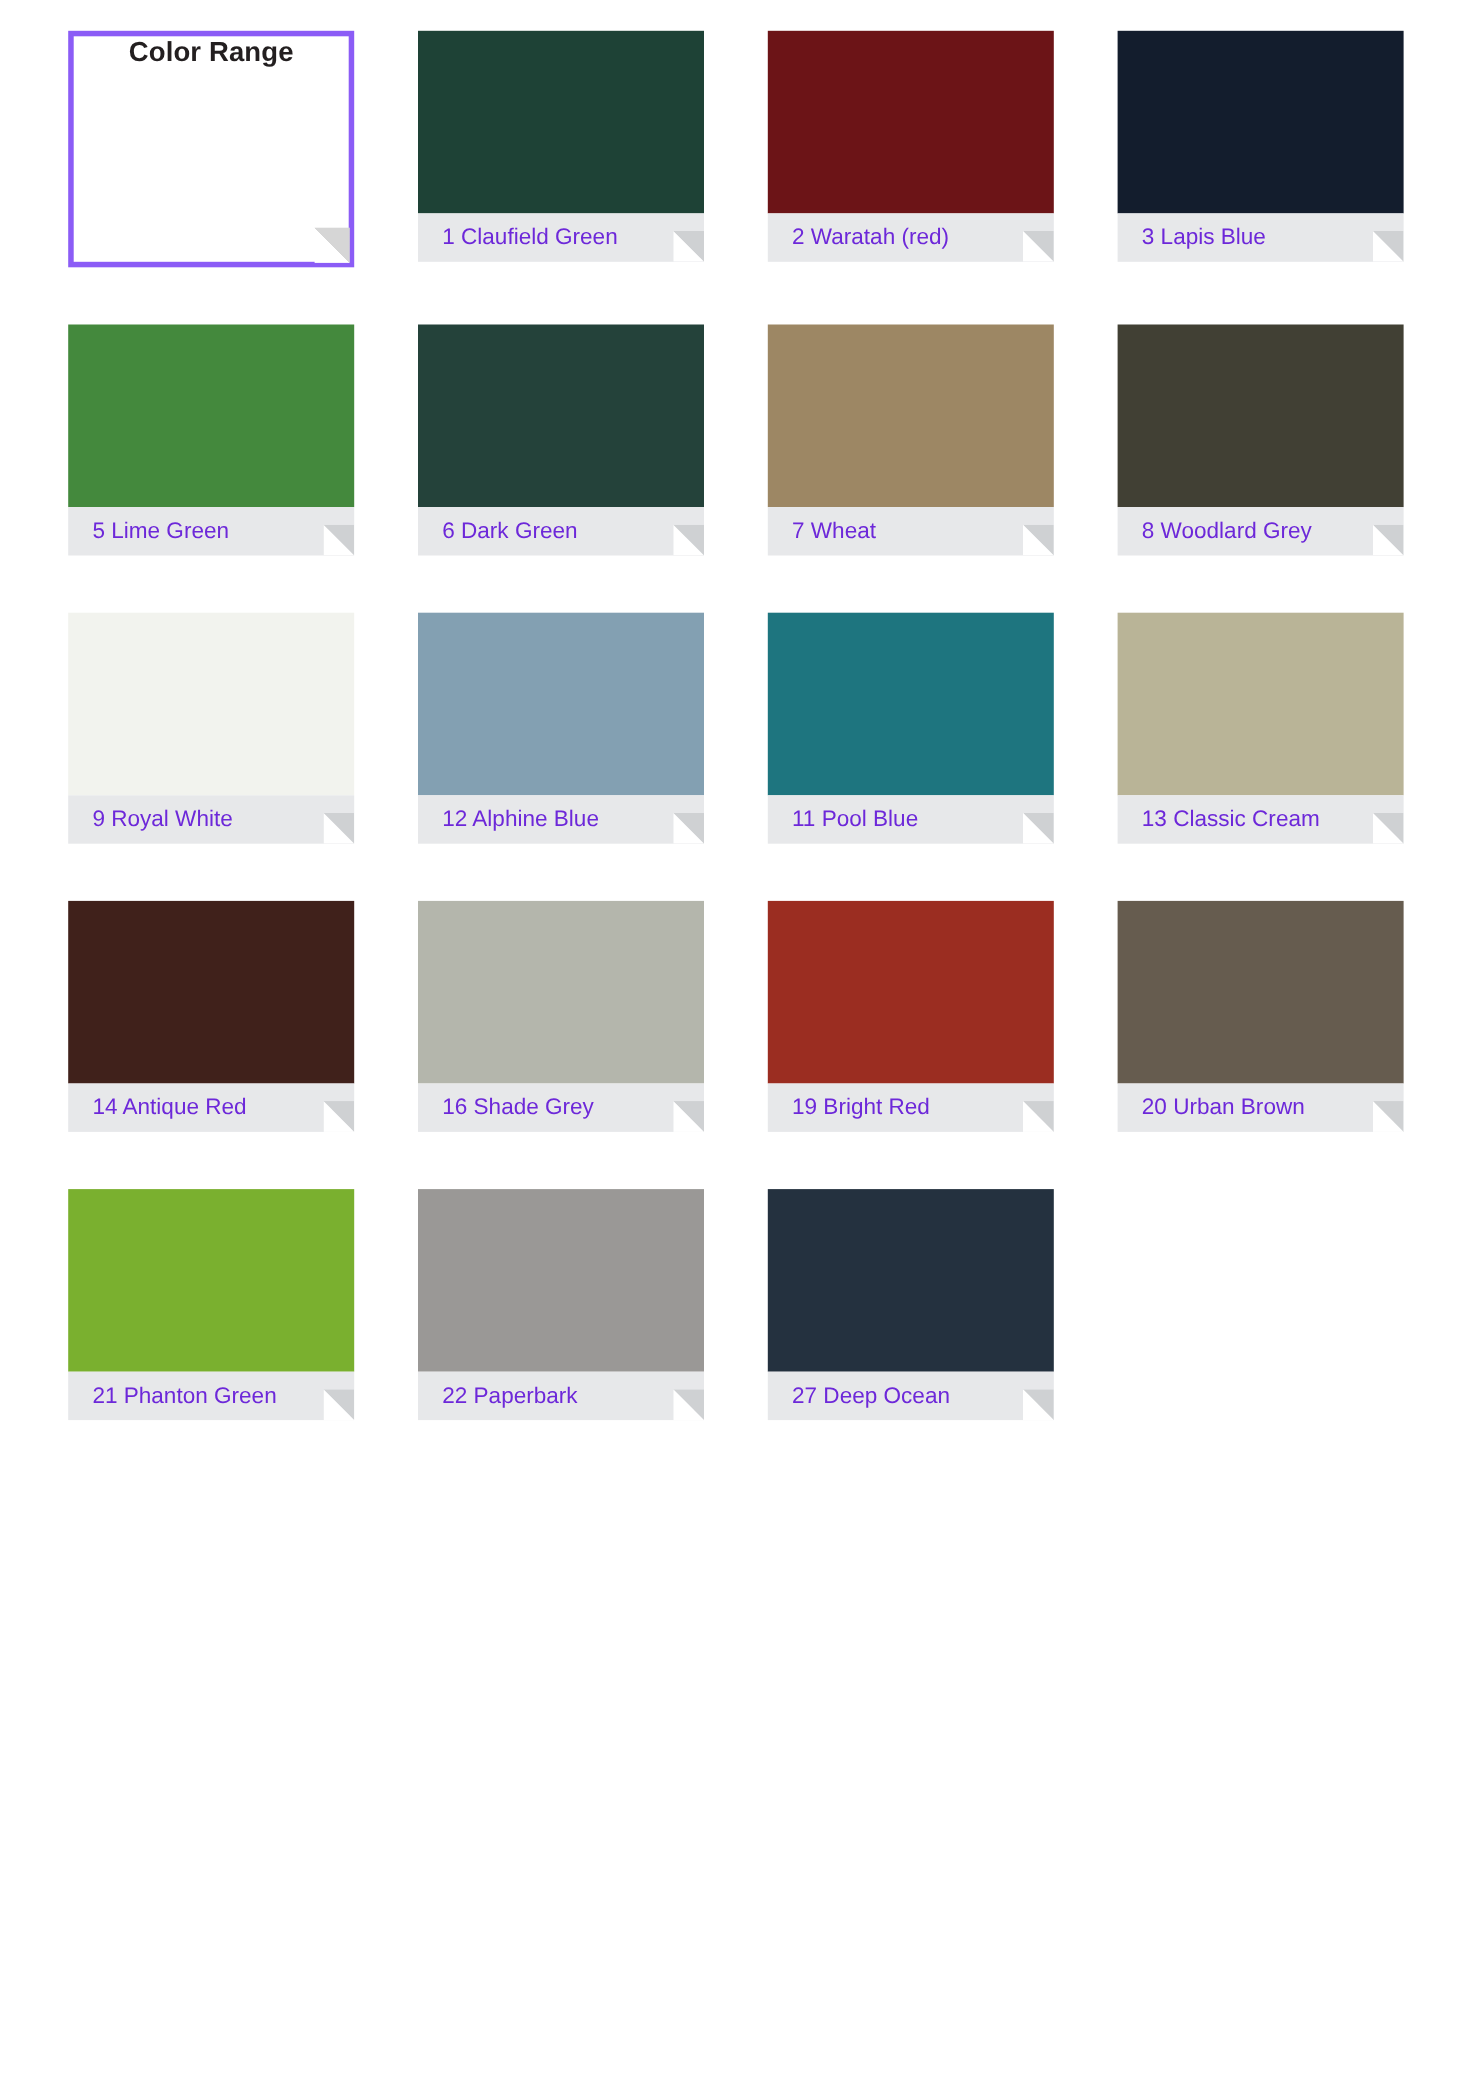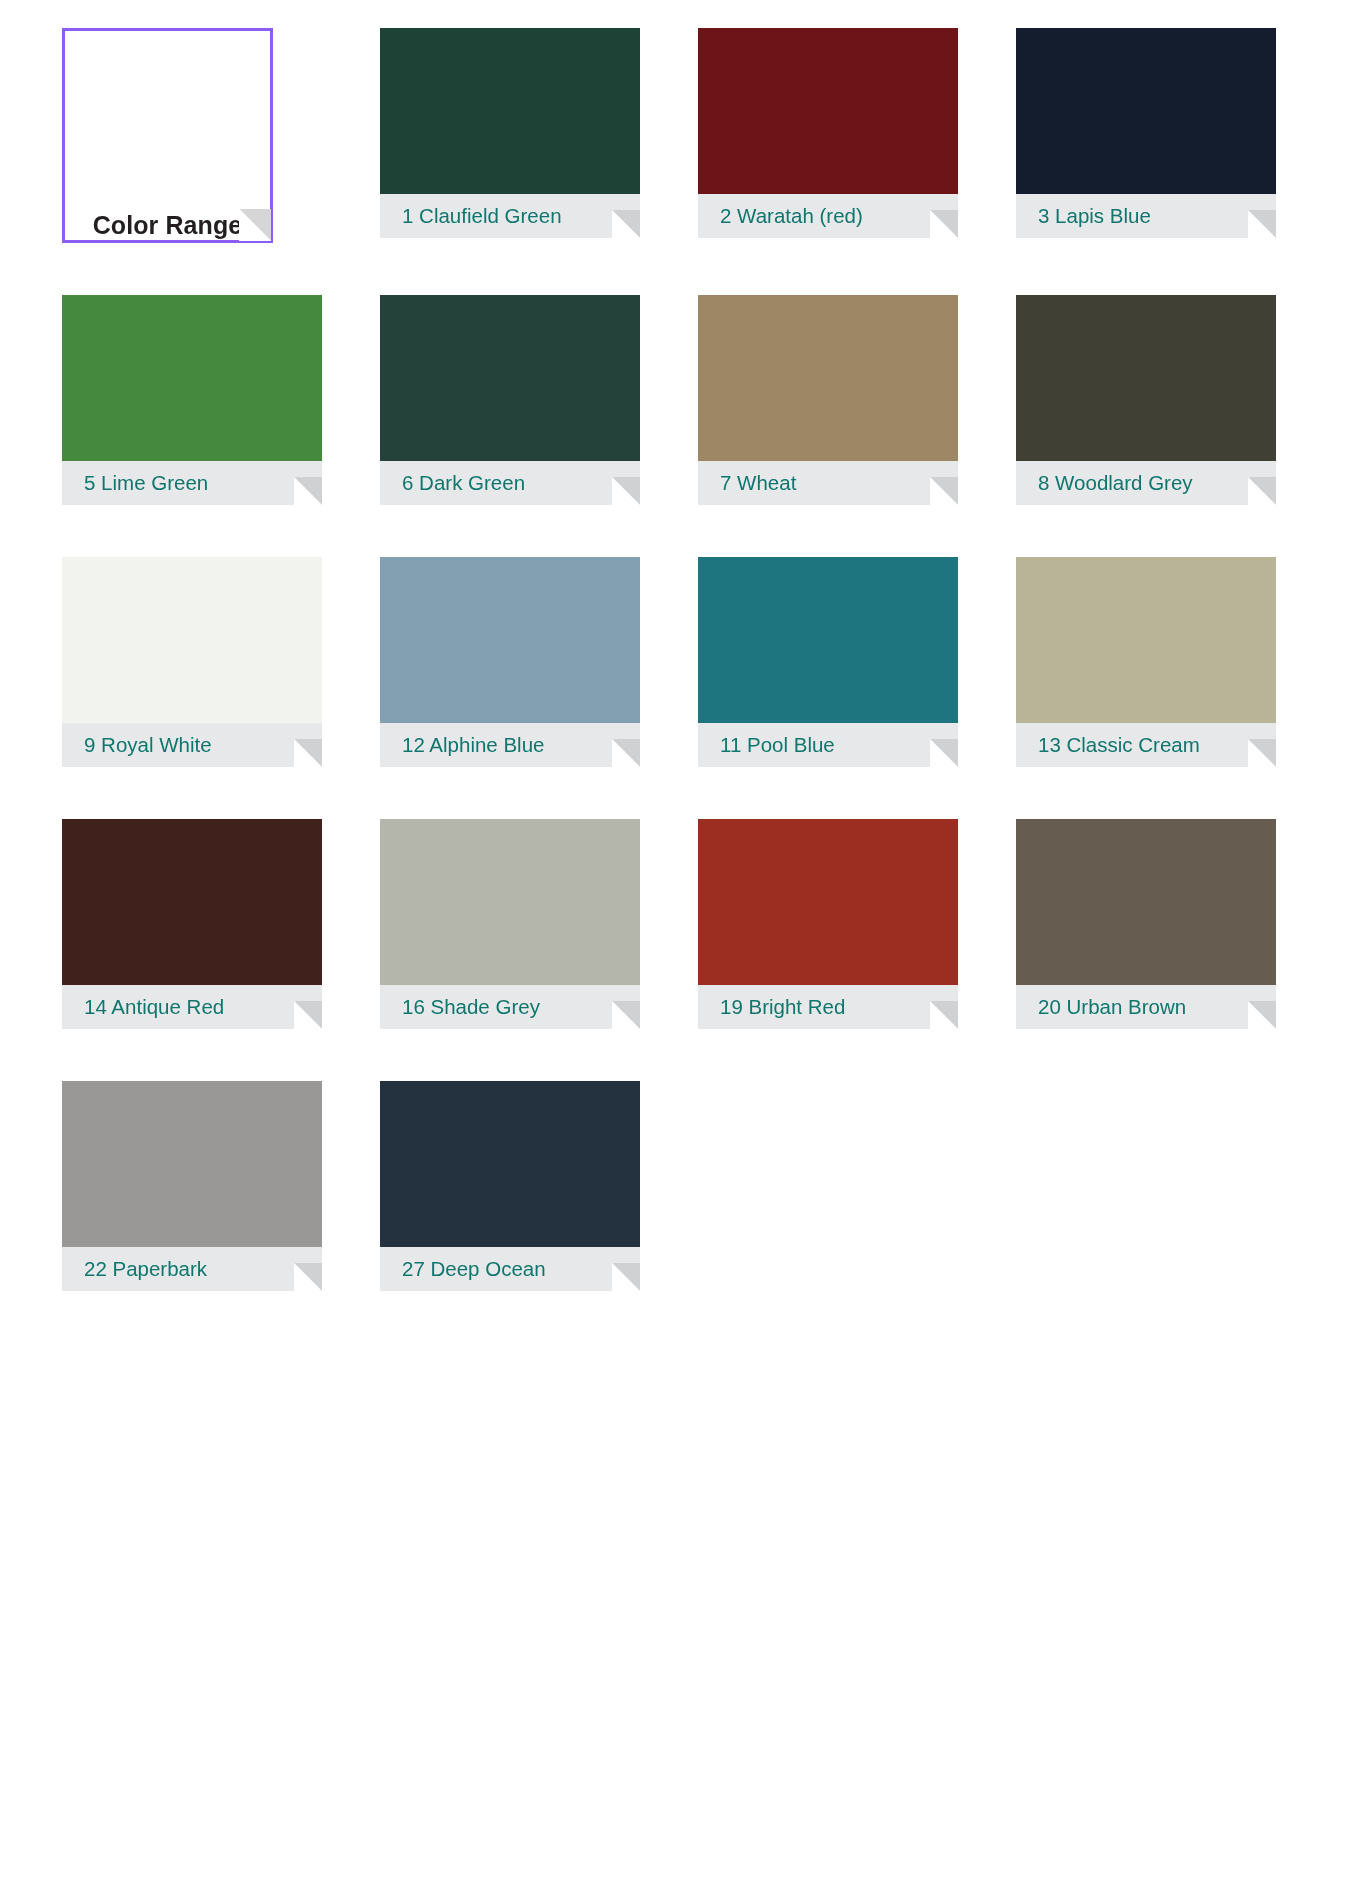--- a/index.html
+++ b/index.html
@@ -23,26 +23,26 @@
     width: 1228px;
     display: grid;
     grid-template-columns: repeat(4, 260px);
     column-gap: 58px;
     row-gap: 52px;
   }
 
   
   .title-card {
     position: relative;
-    width: 211px;
+    width: 260px;
     height: 215px;
     background: #ffffff;
-    border: 3px solid #8b5cf6;
+    border: 5px solid #8b5cf6;
     display: flex;
-    align-items: flex-end;
+    align-items: flex-start;
     justify-content: center;
   }
   .title-card .title-text {
     font-size: 25px;
     font-weight: bold;
     color: #231f20;
     letter-spacing: .1px;
   }
   .title-card .corner-fold {
     position: absolute;
@@ -76,21 +76,21 @@
     width: 260px;
     height: 44px;
     background: #e7e8ea;
     display: flex;
     align-items: center;
     padding-left: 22px;
     padding-right: 44px;
   }
   .swatch-label .label-text {
     font-size: 20.5px;
-    color: #0f766e;
+    color: #6d28d9;
     line-height: 1;
     white-space: nowrap;
   }
   
   .swatch-label .fold {
     position: absolute;
     right: 0;
     bottom: 0;
     width: 28px;
     height: 28px;
@@ -232,20 +232,28 @@
     </div>
     <div class="swatch-card">
       <div class="swatch-chip" style="background: rgb(102, 92, 79);"></div>
       <div class="swatch-label">
         <span class="label-text">20 Urban Brown</span>
         <span class="fold"></span>
         <span class="fold-shadow"></span>
       </div>
     </div>
     <div class="swatch-card">
+      <div class="swatch-chip" style="background: rgb(122, 176, 47);"></div>
+      <div class="swatch-label">
+        <span class="label-text">21 Phanton Green</span>
+        <span class="fold"></span>
+        <span class="fold-shadow"></span>
+      </div>
+    </div>
+    <div class="swatch-card">
       <div class="swatch-chip" style="background: rgb(154, 152, 150);"></div>
       <div class="swatch-label">
         <span class="label-text">22 Paperbark</span>
         <span class="fold"></span>
         <span class="fold-shadow"></span>
       </div>
     </div>
     <div class="swatch-card">
       <div class="swatch-chip" style="background: rgb(36, 49, 63);"></div>
       <div class="swatch-label">

